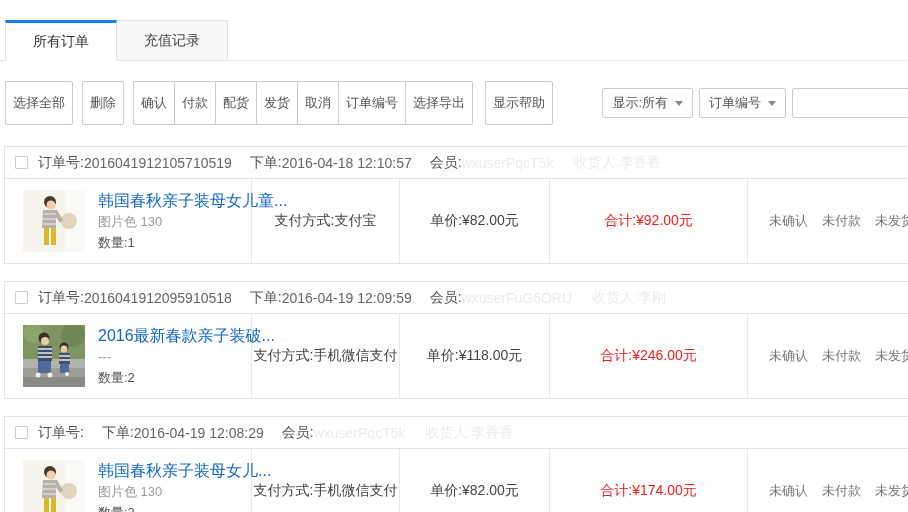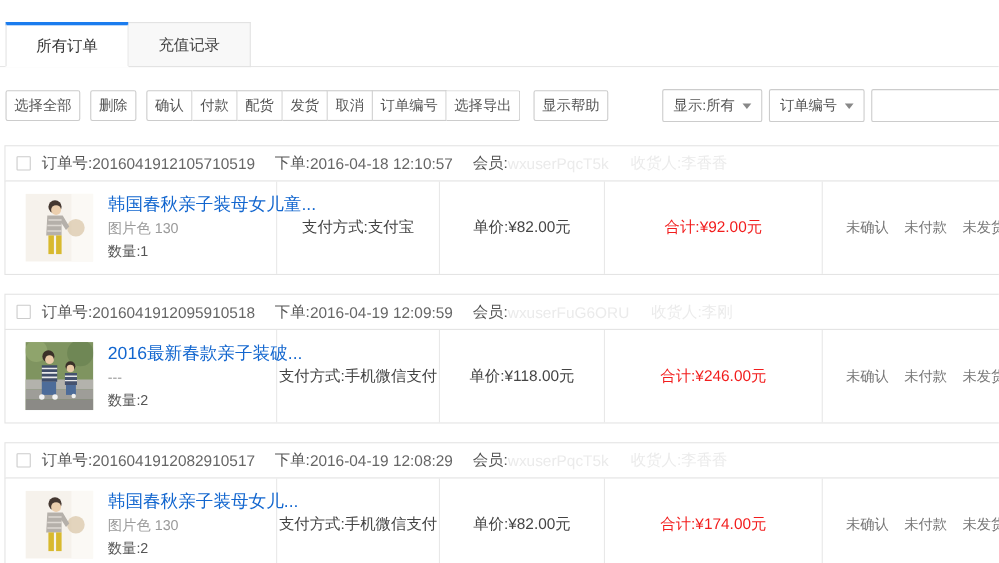--- a/index.html
+++ b/index.html
@@ -10,21 +10,21 @@
   .tabbar { height:61px; display:flex; align-items:flex-end; padding-left:5px;
     border-bottom:1px solid #e6e6e6; position:relative; }
   .tab { height:41px; display:flex; align-items:center; padding:0 27px; font-size:14px;
     color:#444; background:#f8f8f8; border:1px solid #e3e3e3; margin-bottom:-1px; cursor:pointer; }
   .tab + .tab { border-left:none; }
   .tab.active { background:#fff; border-top:3px solid #1b7cee; border-bottom:1px solid #fff;
     color:#333; }
 
   
   .toolbar { width:960px; margin-top:20px; padding-left:5px; display:flex; align-items:center; }
-  .btn { height:28px; line-height:26px; padding:0 7px; font-size:13px; color:#555;
+  .btn { height:44px; line-height:26px; padding:0 7px; font-size:13px; color:#555;
     background:#fff; border:1px solid #ccc; border-radius:2px; cursor:pointer; white-space:nowrap; }
   .btn.standalone { margin-right:9px; }
   .btn-group { display:flex; margin-right:12px; }
   .btn-group .btn { border-radius:0; }
   .btn-group .btn + .btn { border-left:none;text-align:right; }
   .btn-group .btn:first-child { border-radius:2px 0 0 2px; }
   .btn-group .btn:last-child { border-radius:0 2px 2px 0; }
   .tb-right { margin-left:auto; display:flex; align-items:center; }
   .dropdown { height:30px; line-height:28px; padding:0 9px; font-size:13px; color:#555;
     background:#fff; border:1px solid #ccc; border-radius:2px; cursor:pointer;
@@ -196,21 +196,20 @@
         <span>未付款</span>
         <span>未发货</span>
       </div>
     </div>
   </div>
 
   <div class="order">
     <div class="order-head">
       <span class="checkbox"></span>
       <span class="lbl">订单号:</span>
-        <span class="val">2016041912082910517</span>
       <span class="lbl ml">下单:</span>
         <span class="val">2016-04-19 12:08:29</span>
       <span class="lbl ml">会员:</span>
         <span class="faint">wxuserPqcT5k</span>
       <span class="faint gap">收货人:李香香</span>
     </div>
     <div class="order-body">
       <div class="col col-product">
         <span class="thumb">
           <svg viewBox="0 0 62 62" xmlns="http://www.w3.org/2000/svg">

